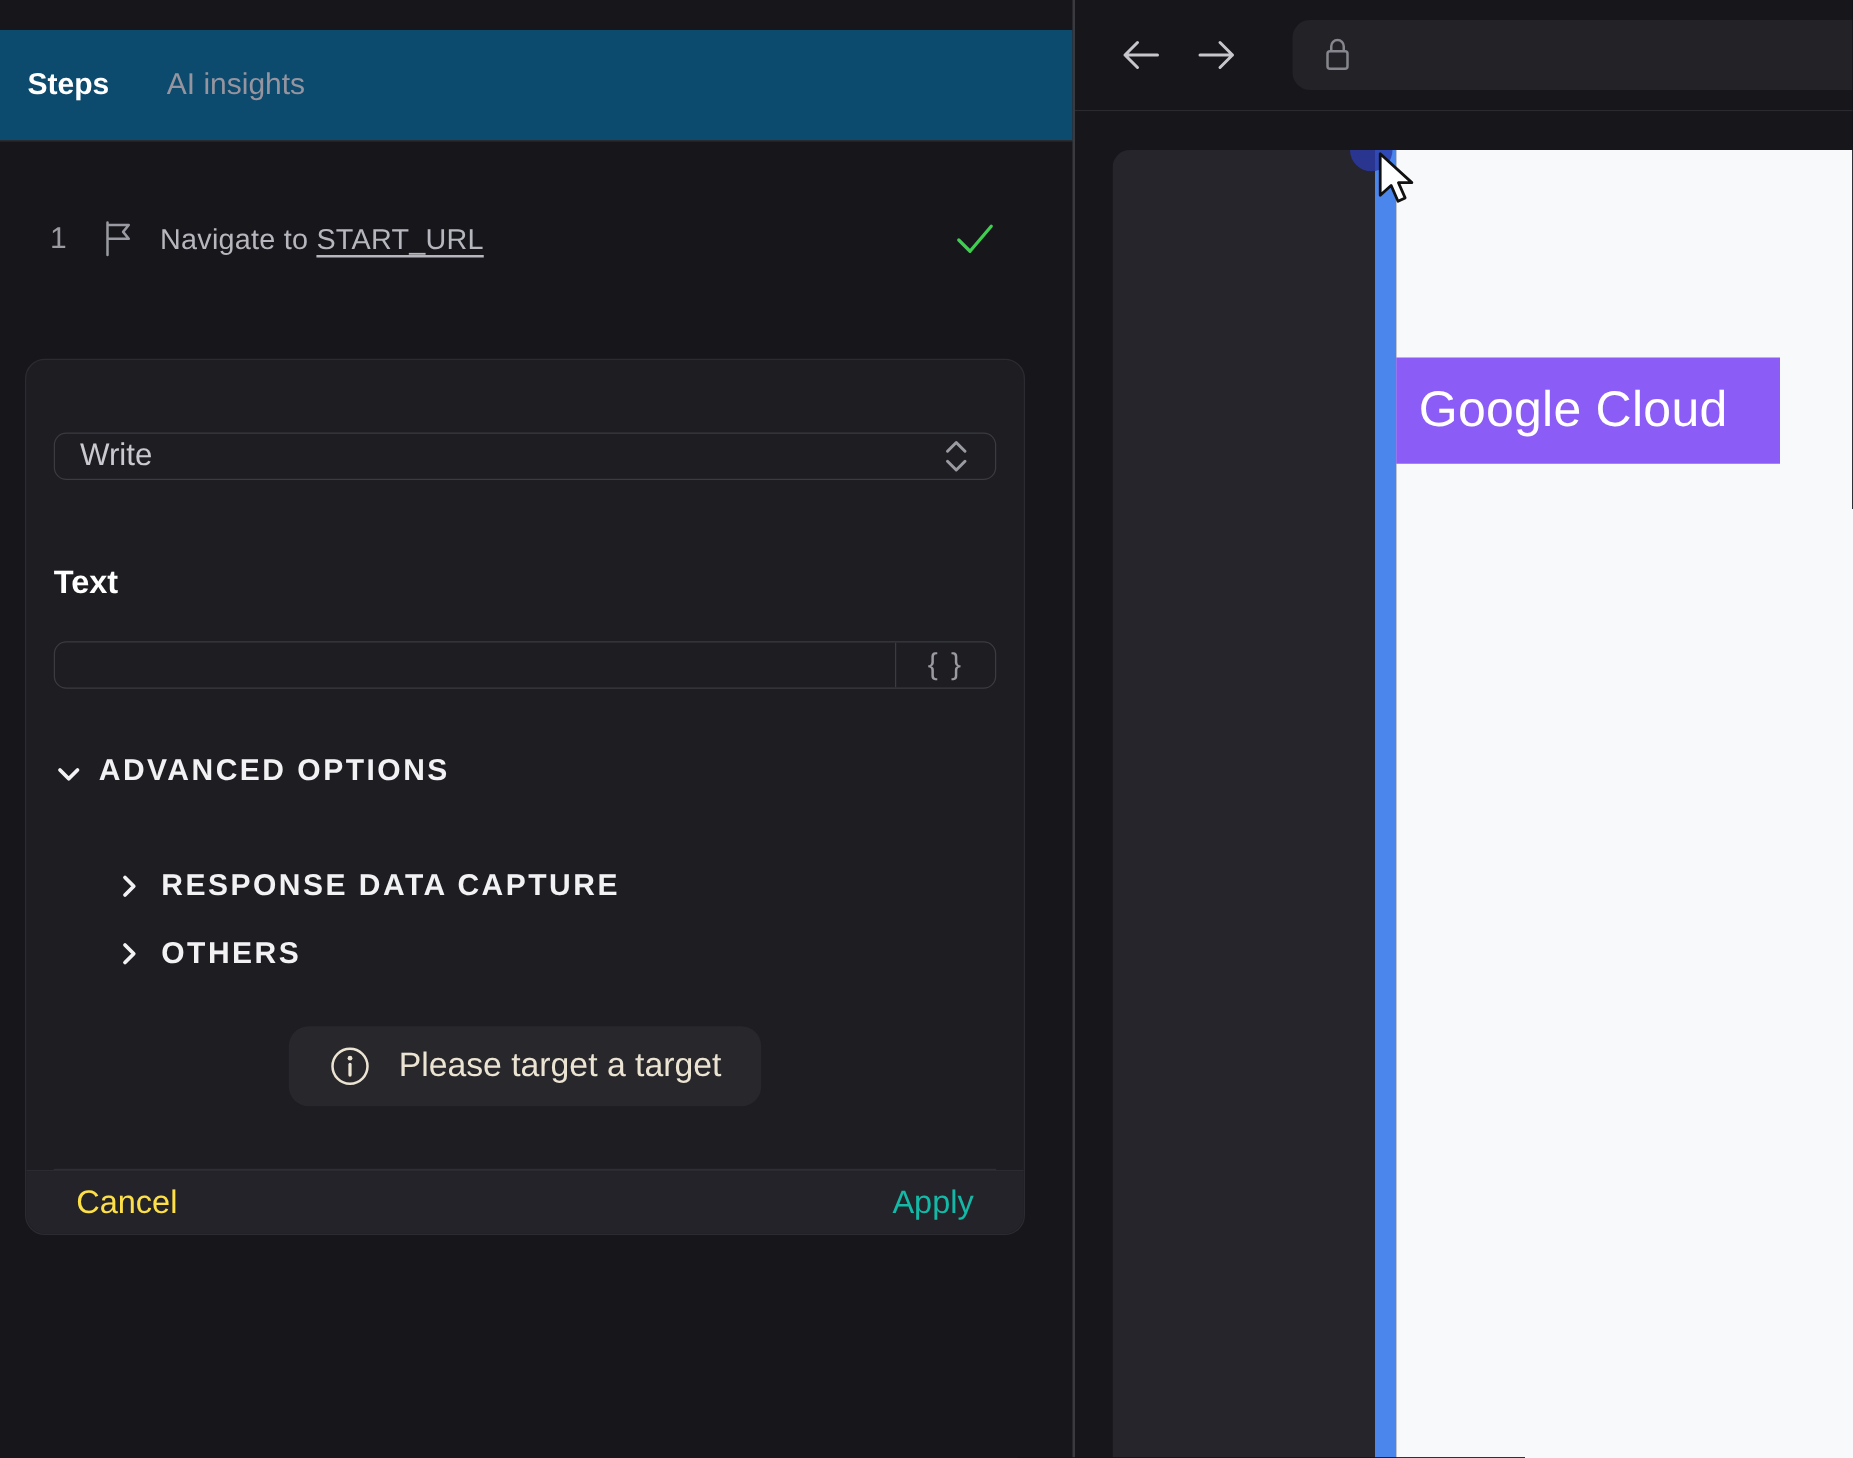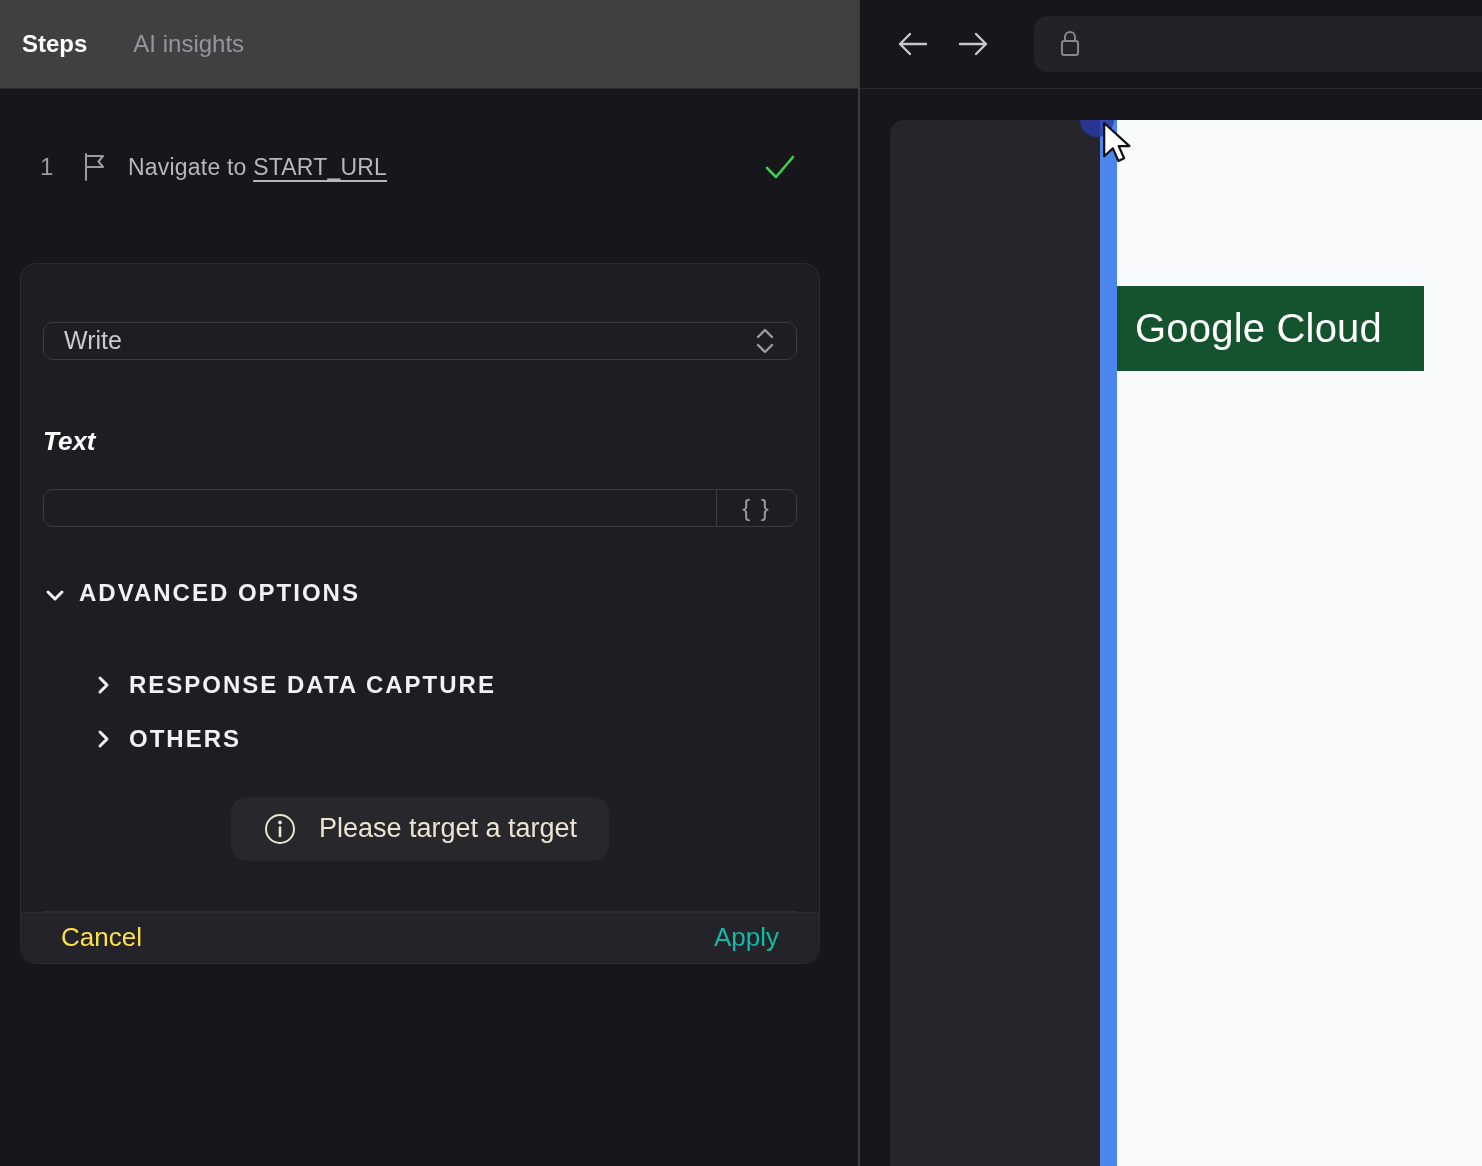--- a/index.html
+++ b/index.html
@@ -10,21 +10,21 @@
     color: #e8e8ec;
     display: flex;
   }
 
   
   .left-panel { width: 858px; height: 1166px; background: #17171b; display: flex; flex-direction: column; }
   .panel-divider { width: 2px; height: 1166px; background: #3a3a41; }
 
   .left-header {
     height: 89px; flex: 0 0 89px; display: flex; align-items: center;
-    padding-left: 22px; gap: 46px; border-bottom: 1px solid #2a2a30; background: #404040;
+    padding-left: 22px; gap: 46px; border-bottom: 1px solid #2a2a30; background: #0c4a6e; margin-top: 24px;
   }
   .tab { font-size: 24px; cursor: pointer; }
   .tab.active { color: #ffffff; font-weight: 700; }
   .tab.inactive { color: #96959f; font-weight: 500; }
 
   .step-row { margin-top: 50px; display: flex; align-items: center; padding: 0 62px 0 40px; height: 56px; }
   .step-num { color: #9a9aa2; font-size: 24px; width: 24px; }
   .step-flag { margin-left: 18px; display: flex; align-items: center; }
   .step-text { margin-left: 20px; color: #b6b6be; font-size: 23px; letter-spacing: 0.2px; white-space: pre; }
   .step-link { color: #b6b6be; text-decoration: underline; text-underline-offset: 5px; text-decoration-thickness: 1.5px; cursor: pointer; }
@@ -35,21 +35,21 @@
     background: #1d1d22; border: 1px solid #2b2b31; border-radius: 16px;
     display: flex; flex-direction: column; padding: 22px 22px 0 22px;
   }
   .action-select {
     margin-top: 36px; height: 54px; border: 1px solid #3b3b42; border-radius: 10px;
     display: flex; align-items: center; padding: 0 20px; cursor: pointer; background: #1d1d22;
   }
   .action-select .value { font-size: 25px; color: #c9c9cf; }
   .action-select .caret { margin-left: auto; display: flex; }
 
-  .field-label { margin-top: 66px; font-size: 26px; font-weight: 700; color: #ffffff; font-style: italic; }
+  .field-label { margin-top: 66px; font-size: 26px; font-weight: 700; color: #ffffff; }
 
   .input-group {
     margin-top: 32px; height: 54px; border: 1px solid #3b3b42; border-radius: 10px;
     display: flex; align-items: stretch; overflow: hidden; background: #1d1d22;
   }
   .input-group input {
     flex: 1; background: transparent; border: none; outline: none;
     color: #e8e8ec; font-size: 24px; padding: 0 18px; font-family: "Liberation Sans", sans-serif;
   }
   .var-btn {
@@ -223,21 +223,21 @@
       </svg>
       <input type="text" value="" style="">
     </div>
   </div>
 
   <div class="right-content">
     <div class="preview-card">
       <div class="site-sidebar"></div>
       <div class="site-stripe" style="background:#4a86ec;"></div>
       <div class="site-page">
-        <div class="brand-block" style="background:#14532d;">
+        <div class="brand-block" style="background:#8b5cf6;">
           <span class="brand-text">Google Cloud</span>
         </div>
       </div>
       <div class="select-blob"></div>
       <svg class="cursor" width="38" height="42" viewBox="0 0 24 26" fill="none">
         <path d="M2 1 L2 22 L7.5 17 L11 25 L14.6 23.3 L11.2 15.6 L18 15.6 Z" fill="#ffffff" stroke="#111111" stroke-width="1.4" stroke-linejoin="round"></path>
       </svg>
     </div>
   </div>
 

